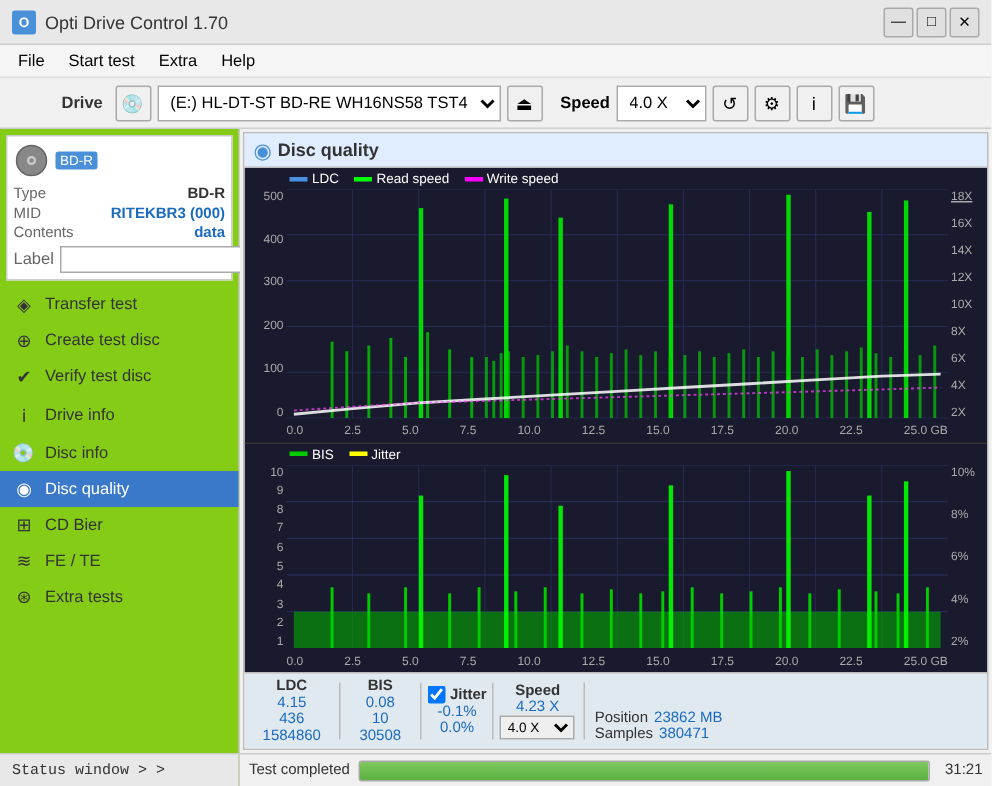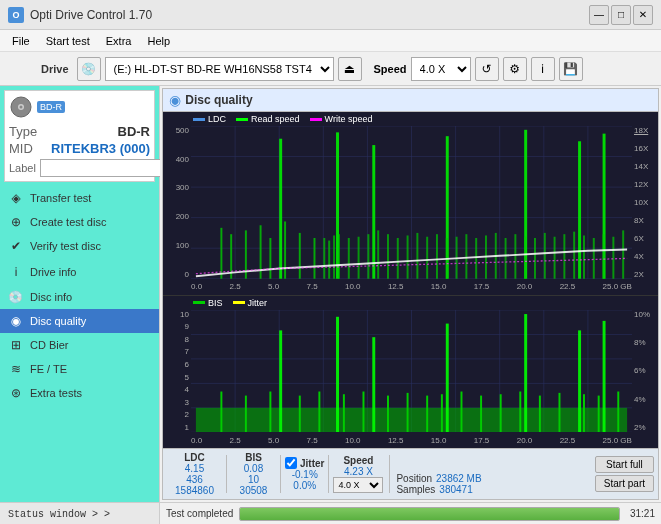--- a/index.html
+++ b/index.html
@@ -22,28 +22,28 @@
     .toolbar-label { font-size: 11px; font-weight: bold; color: #333; margin-right: 4px; padding-left: 35px; }
     .drive-select { height: 24px; font-size: 11px; padding: 0 4px; border: 1px solid #aaa; background: white; min-width: 220px; }
     .toolbar-icon-btn { width: 24px; height: 24px; border: 1px solid #aaa; background: #f0f0f0; cursor: pointer; display: flex; align-items: center; justify-content: center; border-radius: 2px; font-size: 12px; }
     .speed-label { margin-left: 8px; font-size: 11px; font-weight: bold; }
     .speed-select { height: 24px; font-size: 11px; padding: 0 4px; border: 1px solid #aaa; background: white; width: 60px; }
 
     
     .main-layout { display: flex; height: calc(524px - 86px); }
 
     
-    .sidebar { width: 160px; min-width: 160px; background: #5eead4; border-right: 1px solid #ccc; display: flex; flex-direction: column; }
+    .sidebar { width: 160px; min-width: 160px; background: #84cc16; border-right: 1px solid #ccc; display: flex; flex-direction: column; }
     
     
     .disc-panel { background: white; border: 1px solid #ccc; margin: 4px; padding: 4px; }
     .disc-panel-header { display: flex; align-items: center; gap: 4px; margin-bottom: 4px; }
     .disc-icon { width: 24px; height: 24px; }
     .disc-type-badge { background: #4a90d9; color: white; font-size: 9px; padding: 1px 3px; border-radius: 2px; }
-    .disc-info-row { display: flex; justify-content: space-between; padding: 1px 0; font-size: 13px; }
+    .disc-info-row { display: flex; justify-content: space-between; padding: 1px 0; font-size: 10px; }
     .disc-info-label { color: #666; }
     .disc-info-value { color: #333; font-weight: bold; }
     .disc-info-value.blue { color: #1a6bc0; }
     .label-row { display: flex; align-items: center; gap: 4px; margin-top: 2px; }
     .label-input { height: 18px; font-size: 10px; border: 1px solid #aaa; flex: 1; padding: 0 2px; }
 
     
     .nav-item { display: flex; align-items: center; padding: 5px 8px; cursor: pointer; font-size: 11px; color: #333; gap: 6px; }
     .nav-item.active { background: #3a78c9; color: white; }
     .nav-item.active .nav-icon { color: white; }
@@ -122,20 +122,24 @@
         </svg>
         <span class="disc-type-badge">BD-R</span>
       </div>
       <div class="disc-info-row">
         <span class="disc-info-label">Type</span>
         <span class="disc-info-value">BD-R</span>
       </div>
       <div class="disc-info-row">
         <span class="disc-info-label">MID</span>
         <span class="disc-info-value blue">RITEKBR3 (000)</span>
+      </div>
+      <div class="disc-info-row">
+        <span class="disc-info-label">Contents</span>
+        <span class="disc-info-value blue">data</span>
       </div>
       <div class="label-row">
         <span class="disc-info-label">Label</span>
         <input class="label-input" type="text" style="">
         <button style="width:18px;height:18px;font-size:10px;border:1px solid #aaa;background:#f0f0f0;cursor:pointer;">★</button>
       </div>
     </div>
 
     <div class="nav-item">
       <span class="nav-icon">◈</span>
@@ -458,24 +462,20 @@
           <div style="display:flex;gap:4px;margin-top:20px;">
             <span style="color:#333;">Position</span>
             <span style="color:#1a6bc0;">23862 MB</span>
           </div>
           <div style="display:flex;gap:4px;">
             <span style="color:#333;">Samples</span>
             <span style="color:#1a6bc0;">380471</span>
           </div>
         </div>
 
-        <div style="margin-left:auto;display:flex;flex-direction:column;gap:2px;">
-          <button class="start-btn">Start full</button>
-          <button class="start-btn">Start part</button>
-        </div>
       </div>
     </div>
 
     <div class="bottom-status">
       <span class="status-text">Test completed</span>
       <div class="progress-container">
         <div class="progress-bar" style="width:100%;"></div>
       </div>
       <span class="time-text">31:21</span>
     </div>

